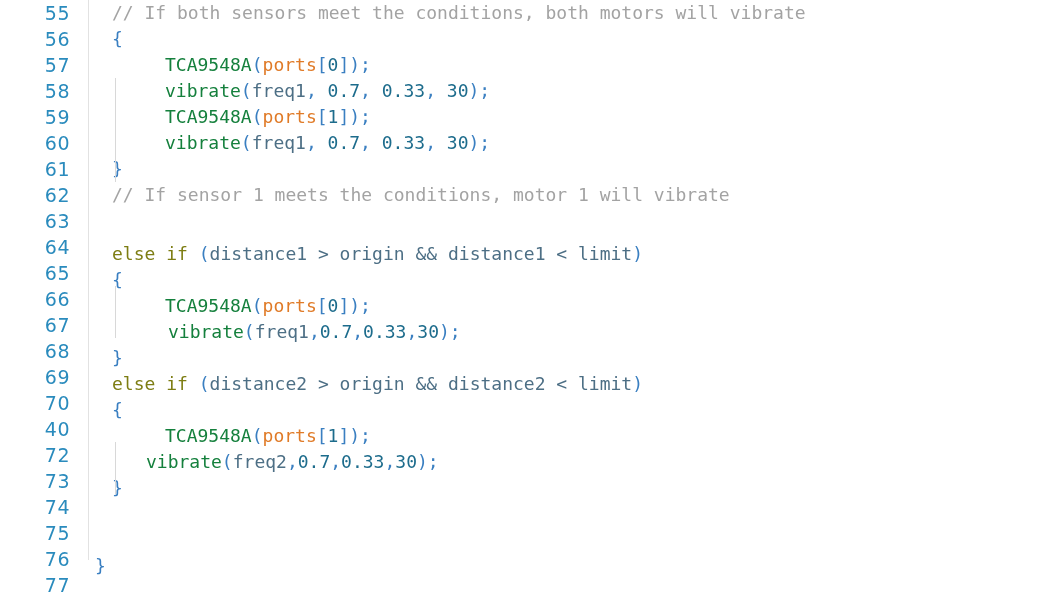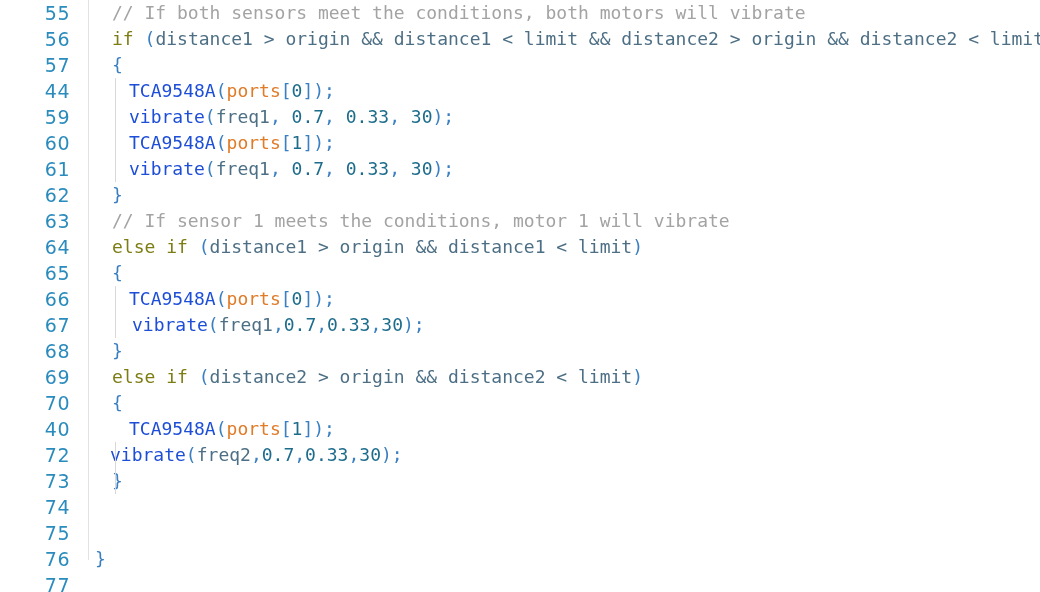--- a/index.html
+++ b/index.html
@@ -83,21 +83,21 @@
     left: 122px;
     width: 1px;
     background: #d8d8d8;
   }
 
   
   .t-comment  { color: #a3a3a3; }
   .t-keyword  { color: #7d7d13; }
   .t-plain    { color: #4d6f85; }
   .t-punct    { color: #3a7fc1; }
-  .t-func     { color: #1d4ed8; }
+  .t-func     { color: #15803d; margin-left: 36px; }
   .t-ident-o  { color: #e07b28; }
   .t-num      { color: #1d6c8c; }
   .t-brace    { color: #3a7fc1; }
 </style>
 </head>
 <body>
 
 <div id="editor">
 
   <div class="gutter">
@@ -105,21 +105,21 @@
         <div class="line-row">
           <div class="lineno">55</div>
         </div>
         <div class="line-row">
           <div class="lineno">56</div>
         </div>
         <div class="line-row">
           <div class="lineno">57</div>
         </div>
         <div class="line-row">
-          <div class="lineno">44</div>
+          <div class="lineno">58</div>
         </div>
         <div class="line-row">
           <div class="lineno">59</div>
         </div>
         <div class="line-row">
           <div class="lineno">60</div>
         </div>
         <div class="line-row">
           <div class="lineno">61</div>
         </div>
@@ -171,29 +171,28 @@
         <div class="line-row">
           <div class="lineno">77</div>
         </div>
       </div>
   </div>
   <div class="gutter-sep"></div>
 
   <div class="code">
     <div id="code-lines">
         <div class="code-line" style="padding-left: 24px;"><span class="t-comment">// If both sensors meet the conditions, both motors will vibrate</span></div>
-        <div class="code-line" style="padding-left: 24px;"><span class="t-keyword">if</span><span class="t-plain"> </span><span class="t-punct">(</span><span class="t-plain">distance1 &gt; origin &amp;&amp; distance1 &lt; limit &amp;&amp; distance2 &gt; origin &amp;&amp; distance2 &lt; limit</span></div>
         <div class="code-line" style="padding-left: 24px;"><span class="t-brace">{</span></div>
         <div class="code-line" style="padding-left: 41px;"><span class="t-func">TCA9548A</span><span class="t-punct">(</span><span class="t-ident-o">ports</span><span class="t-punct">[</span><span class="t-num">0</span><span class="t-punct">]);</span></div>
         <div class="code-line" style="padding-left: 41px;"><span class="t-func">vibrate</span><span class="t-punct">(</span><span class="t-plain">freq1</span><span class="t-punct">, </span><span class="t-num">0.7</span><span class="t-punct">, </span><span class="t-num">0.33</span><span class="t-punct">, </span><span class="t-num">30</span><span class="t-punct">);</span></div>
         <div class="code-line" style="padding-left: 41px;"><span class="t-func">TCA9548A</span><span class="t-punct">(</span><span class="t-ident-o">ports</span><span class="t-punct">[</span><span class="t-num">1</span><span class="t-punct">]);</span></div>
         <div class="code-line" style="padding-left: 41px;"><span class="t-func">vibrate</span><span class="t-punct">(</span><span class="t-plain">freq1</span><span class="t-punct">, </span><span class="t-num">0.7</span><span class="t-punct">, </span><span class="t-num">0.33</span><span class="t-punct">, </span><span class="t-num">30</span><span class="t-punct">);</span></div>
         <div class="code-line" style="padding-left: 24px;"><span class="t-brace">}</span></div>
         <div class="code-line" style="padding-left: 24px;"><span class="t-comment">// If sensor 1 meets the conditions, motor 1 will vibrate</span></div>
-        <div class="code-line" style="padding-left: 24px;"><span class="t-keyword">else if</span><span class="t-plain"> </span><span class="t-punct">(</span><span class="t-plain">distance1 &gt; origin &amp;&amp; distance1 &lt; limit</span><span class="t-punct">)</span></div>
+        <div class="code-line" style="padding-left: 24px; margin-top: 33px;"><span class="t-keyword">else if</span><span class="t-plain"> </span><span class="t-punct">(</span><span class="t-plain">distance1 &gt; origin &amp;&amp; distance1 &lt; limit</span><span class="t-punct">)</span></div>
         <div class="code-line" style="padding-left: 24px;"><span class="t-brace">{</span></div>
         <div class="code-line" style="padding-left: 41px;"><span class="t-func">TCA9548A</span><span class="t-punct">(</span><span class="t-ident-o">ports</span><span class="t-punct">[</span><span class="t-num">0</span><span class="t-punct">]);</span></div>
         <div class="code-line" style="padding-left: 44px;"><span class="t-func">vibrate</span><span class="t-punct">(</span><span class="t-plain">freq1</span><span class="t-punct">,</span><span class="t-num">0.7</span><span class="t-punct">,</span><span class="t-num">0.33</span><span class="t-punct">,</span><span class="t-num">30</span><span class="t-punct">);</span></div>
         <div class="code-line" style="padding-left: 24px;"><span class="t-brace">}</span></div>
         <div class="code-line" style="padding-left: 24px;"><span class="t-keyword">else if</span><span class="t-plain"> </span><span class="t-punct">(</span><span class="t-plain">distance2 &gt; origin &amp;&amp; distance2 &lt; limit</span><span class="t-punct">)</span></div>
         <div class="code-line" style="padding-left: 24px;"><span class="t-brace">{</span></div>
         <div class="code-line" style="padding-left: 41px;"><span class="t-func">TCA9548A</span><span class="t-punct">(</span><span class="t-ident-o">ports</span><span class="t-punct">[</span><span class="t-num">1</span><span class="t-punct">]);</span></div>
         <div class="code-line" style="padding-left: 22px;"><span class="t-func">vibrate</span><span class="t-punct">(</span><span class="t-plain">freq2</span><span class="t-punct">,</span><span class="t-num">0.7</span><span class="t-punct">,</span><span class="t-num">0.33</span><span class="t-punct">,</span><span class="t-num">30</span><span class="t-punct">);</span></div>
         <div class="code-line" style="padding-left: 24px;"><span class="t-brace">}</span></div>
         <div class="code-line" style="padding-left: 7px;"></div>

